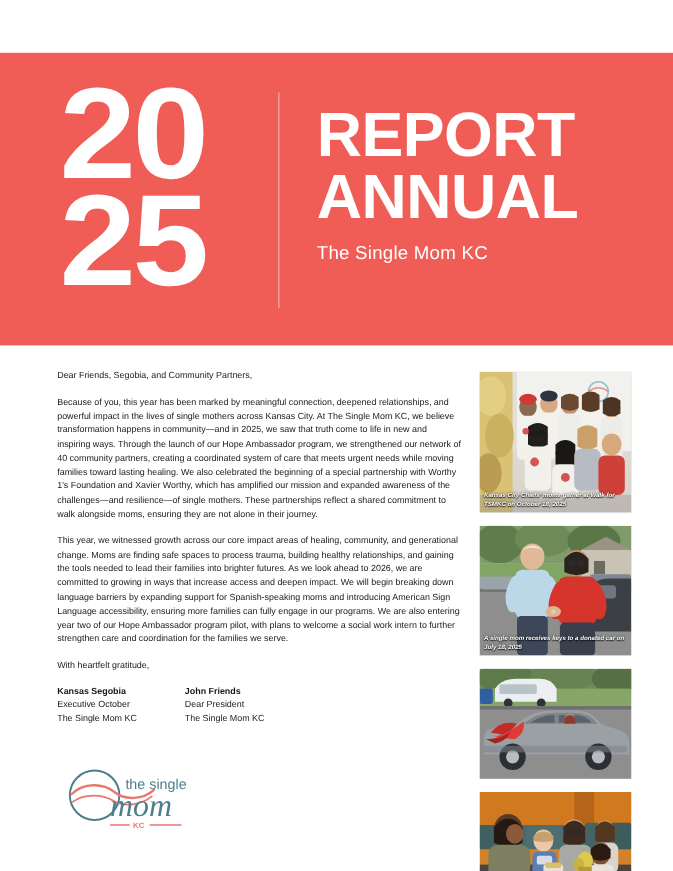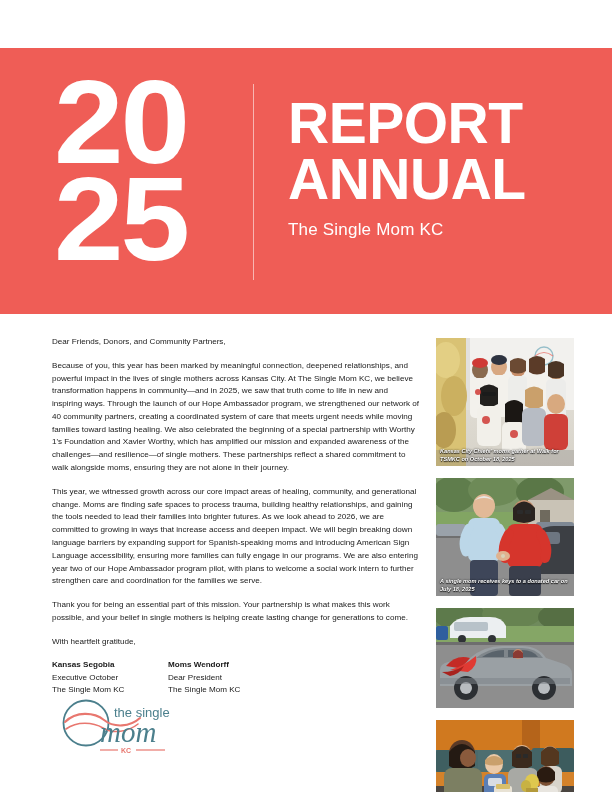--- a/index.html
+++ b/index.html
@@ -168,34 +168,33 @@
     </div>
     <div class="header-divider"></div>
     <div class="title-block">
       <span class="title-line">REPORT</span>
       <span class="title-line">ANNUAL</span>
       <span class="subtitle-line">The Single Mom KC</span>
     </div>
   </div>
 
   <div class="letter">
-    <p class="salutation">Dear Friends, Donors, and Community Partners,</p>
+    <p class="salutation">Dear Friends, Segobia, and Community Partners,</p>
     <p>Because of you, this year has been marked by meaningful connection, deepened relationships, and powerful impact in the lives of single mothers across Kansas City. At The Single Mom KC, we believe transformation happens in community—and in 2025, we saw that truth come to life in new and inspiring ways. Through the launch of our Hope Ambassador program, we strengthened our network of 40 community partners, creating a coordinated system of care that meets urgent needs while moving families toward lasting healing. We also celebrated the beginning of a special partnership with Worthy 1's Foundation and Xavier Worthy, which has amplified our mission and expanded awareness of the challenges—and resilience—of single mothers. These partnerships reflect a shared commitment to walk alongside moms, ensuring they are not alone in their journey.</p>
     <p>This year, we witnessed growth across our core impact areas of healing, community, and generational change. Moms are finding safe spaces to process trauma, building healthy relationships, and gaining the tools needed to lead their families into brighter futures. As we look ahead to 2026, we are committed to growing in ways that increase access and deepen impact. We will begin breaking down language barriers by expanding support for Spanish-speaking moms and introducing American Sign Language accessibility, ensuring more families can fully engage in our programs. We are also entering year two of our Hope Ambassador program pilot, with plans to welcome a social work intern to further strengthen care and coordination for the families we serve.</p>
-    <p>Thank you for being an essential part of this mission. Your partnership is what makes this work possible, and your belief in single mothers is helping create lasting change for generations to come.</p>
     <p>With heartfelt gratitude,</p>
 
     <div class="sig-row">
       <div class="sig-col">
         <div class="sig-name">Kansas Segobia</div>
         <div class="sig-role">Executive October</div>
         <div class="sig-org">The Single Mom KC</div>
       </div>
       <div class="sig-col">
-        <div class="sig-name">Moms Wendorff</div>
+        <div class="sig-name">John Friends</div>
         <div class="sig-role">Dear President</div>
         <div class="sig-org">The Single Mom KC</div>
       </div>
     </div>
   </div>
 
   <div class="logo">
     <svg width="150" height="62" viewBox="0 0 150 62">
 
       <circle cx="34" cy="27" r="22.5" fill="none" stroke="#4b7f8c" stroke-width="1.8"></circle>

